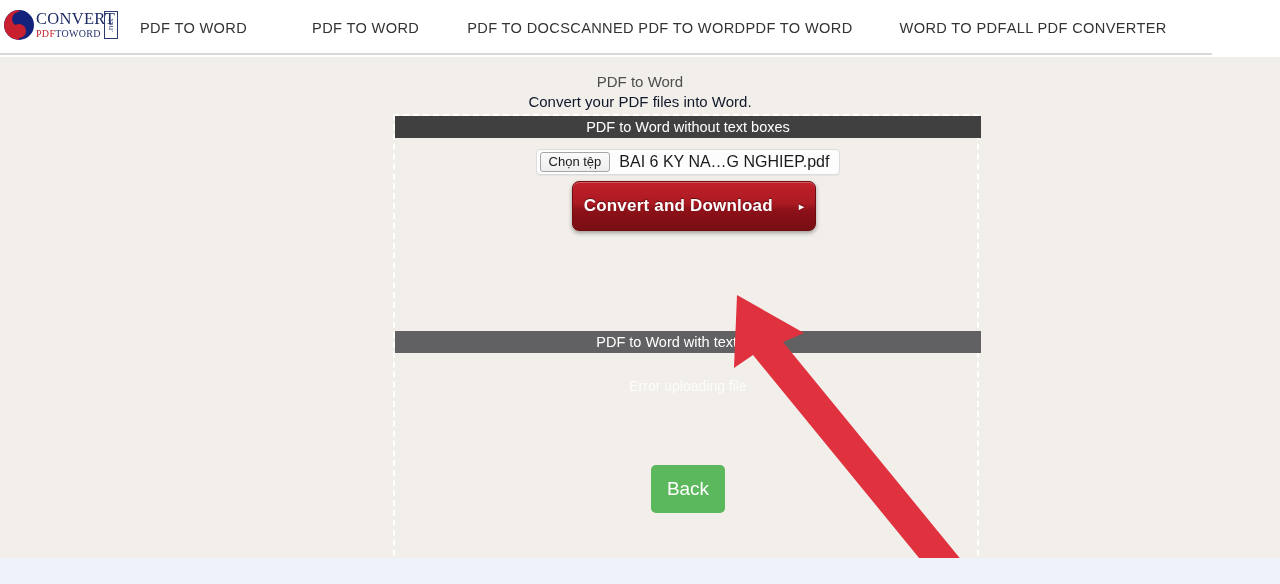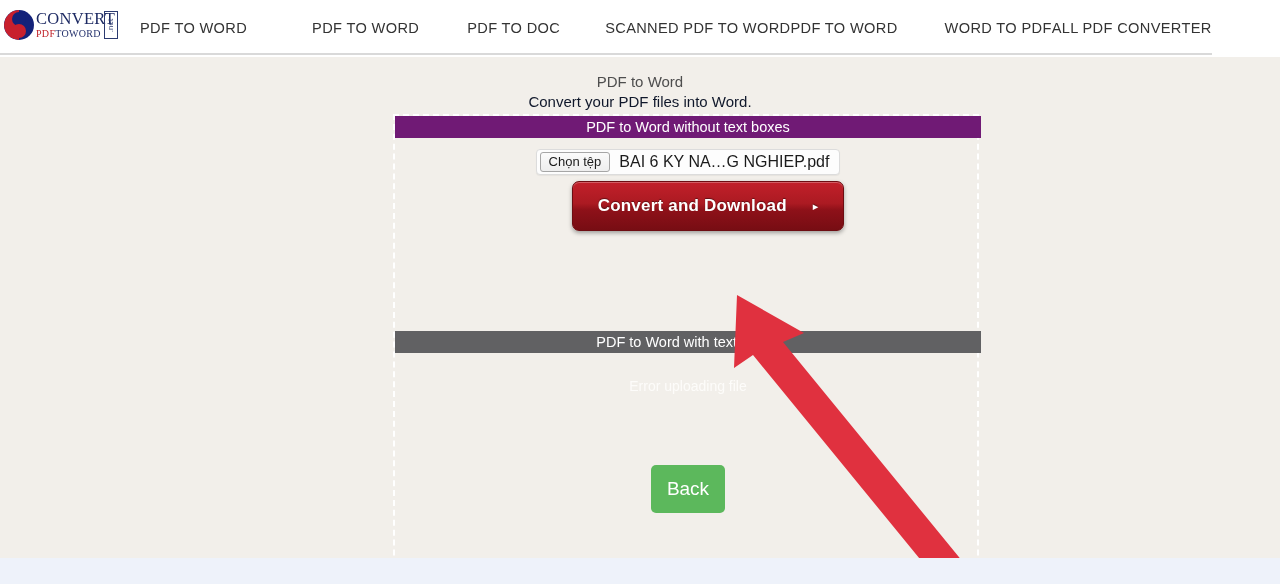--- a/index.html
+++ b/index.html
@@ -119,21 +119,21 @@
     font-size: 14.6px;
     color: #333333;
     letter-spacing: 0.35px;
     text-decoration: none;
     white-space: nowrap;
     cursor: pointer;
     display: inline-block;
   }
   .nav-gap-1 { margin-right: 65px; }
   .nav-gap-2 { margin-right: 48px; }
-  .nav-gap-3 { margin-right: 45px; }
+  .nav-gap-3 { }
   .nav-gap-4 { }
   .nav-gap-5 { margin-right: 47px; }
   .nav-gap-6 { }
 
   
   .page {
     position: absolute;
     left: 0; top: 57px;
     width: 1280px;
     height: 501px;
@@ -178,21 +178,21 @@
   .bar {
     position: absolute;
     left: 0;
     width: 586px;
     height: 22px;
     line-height: 22px;
     text-align: center;
     color: #ffffff;
     font-size: 14.5px;
   }
-  .bar-dark { top: 0; background: #701a75; }
+  .bar-dark { top: 0; background: #404040; }
   .bar-gray { top: 215px; background: #616163; }
 
   .file-row {
     position: absolute;
     left: 0;
     top: 33px;
     width: 586px;
     display: flex;
     justify-content: center;
   }
@@ -220,21 +220,21 @@
     font-size: 16px;
     color: #1b1b1b;
     margin-left: 9px;
     white-space: nowrap;
   }
 
   .convert-btn {
     position: absolute;
     left: 177px;
     top: 65px;
-    width: 272px;
+    width: 244px;
     height: 50px;
     border-radius: 7px;
     border: 1px solid #6d0d12;
     background: linear-gradient(to bottom, #c2202a 0%, #ab1a22 45%, #8e1119 58%, #770d13 100%);
     box-shadow: inset 0 1px 0 rgba(255,255,255,0.28),
                 0 2px 4px rgba(0,0,0,0.35);
     display: flex;
     align-items: center;
     justify-content: center;
     cursor: pointer;

